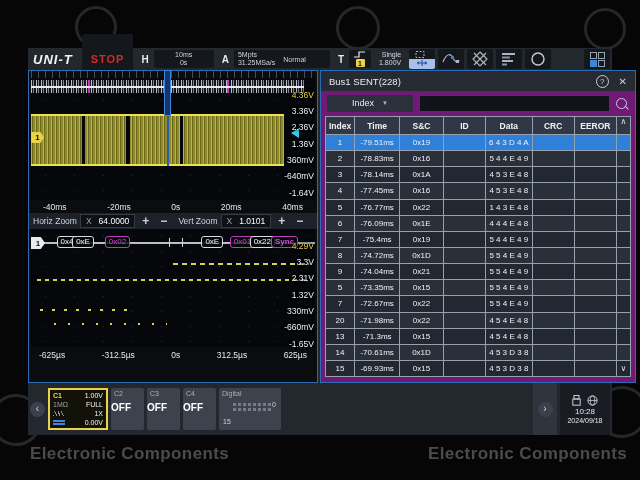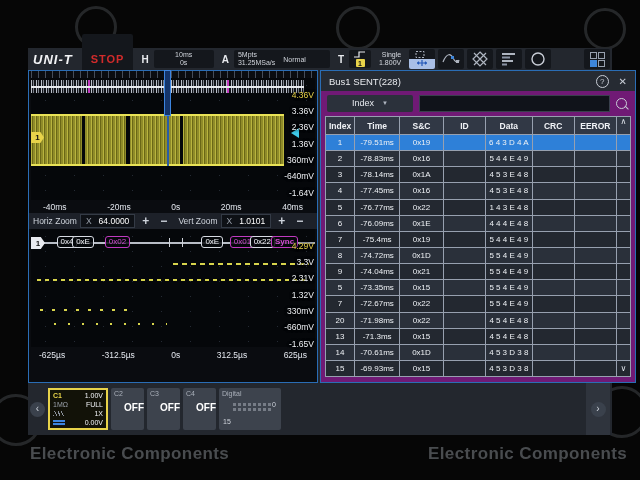--- a/index.html
+++ b/index.html
@@ -130,21 +130,21 @@
   .c1-card{width:60px;height:42px;border:2px solid #e8d34a;background:#121208;box-sizing:border-box;
            display:flex;flex-direction:column;justify-content:space-around;padding:1px 3px;font-size:7px;}
   .c1-row{display:flex;justify-content:space-between;align-items:center;line-height:8px;}
   .c1-name{color:#e8d34a;font-weight:bold;}
   .c1-grey{color:#9aa0aa;}
   .c1-val{color:#f2f4f8;}
   .coup-icon{width:11px;height:5px;background:repeating-linear-gradient(65deg,#8a9099 0 1px,transparent 1px 3px);}
   .off-icon{width:12px;height:6px;background:repeating-linear-gradient(#3d85e0 0 1.5px,#10131a 1.5px 3px);}
   .ch-card{width:33px;height:42px;background:#3d434d;border-radius:2px;position:relative;flex:none;}
   .ch-name{position:absolute;top:2px;left:3px;font-size:7px;color:#aab0ba;}
-  .ch-state{position:absolute;left:0;right:0;top:14px;text-align:right;font-size:10px;font-weight:bold;color:#fff;}
+  .ch-state{position:absolute;left:0;right:0;top:14px;text-align:left;font-size:10px;font-weight:bold;color:#fff;}
   .dg-card{width:62px;height:42px;background:#3d434d;border-radius:2px;position:relative;flex:none;}
   .dg-first{position:absolute;right:5px;top:13px;font-size:7px;color:#cfd4dc;}
   .dg-last{position:absolute;left:4px;bottom:5px;font-size:7px;color:#cfd4dc;}
   .dgrid{position:absolute;left:14px;top:15px;display:grid;grid-template-columns:repeat(8,4px);grid-auto-rows:4px;gap:1px;}
   .dgrid i{width:3px;height:3px;background:#767c86;}
   .nav-right-wrap{width:24px;height:52px;background:#2f343d;display:flex;align-items:center;justify-content:center;flex:none;}
   .clock-box{width:50px;height:52px;background:#191c22;display:flex;flex-direction:column;align-items:center;
              justify-content:center;gap:1px;flex:none;}
   .clk-icons{display:flex;gap:6px;align-items:center;}
   .clk-time{font-size:8px;color:#e6e9ee;}
@@ -588,14 +588,29 @@
           <i></i>
           <i></i>
           <i></i>
           <i></i>
         </div>
     </div>
     <div class="tb-spacer"></div>
     <div class="nav-right-wrap">
       <div class="nav-btn">›</div>
     </div>
+    <div class="clock-box">
+      <div class="clk-icons">
+        <svg width="9" height="11" viewBox="0 0 9 11">
+          <rect x="2" y="0.5" width="5" height="3.5" fill="none" stroke="#c8cdd6" stroke-width="1"></rect>
+          <rect x="0.8" y="4" width="7.4" height="6.2" fill="none" stroke="#c8cdd6" stroke-width="1"></rect>
+        </svg>
+        <svg width="11" height="11" viewBox="0 0 11 11">
+          <circle cx="5.5" cy="5.5" r="4.6" fill="none" stroke="#c8cdd6" stroke-width="1"></circle>
+          <ellipse cx="5.5" cy="5.5" rx="2.2" ry="4.6" fill="none" stroke="#c8cdd6" stroke-width="0.8"></ellipse>
+          <path d="M1 5.5 H10" stroke="#c8cdd6" stroke-width="0.8"></path>
+        </svg>
+      </div>
+      <span class="clk-time">10:28</span>
+      <span class="clk-date">2024/09/18</span>
+    </div>
   </div>
 </div>
 
 </body></html>

